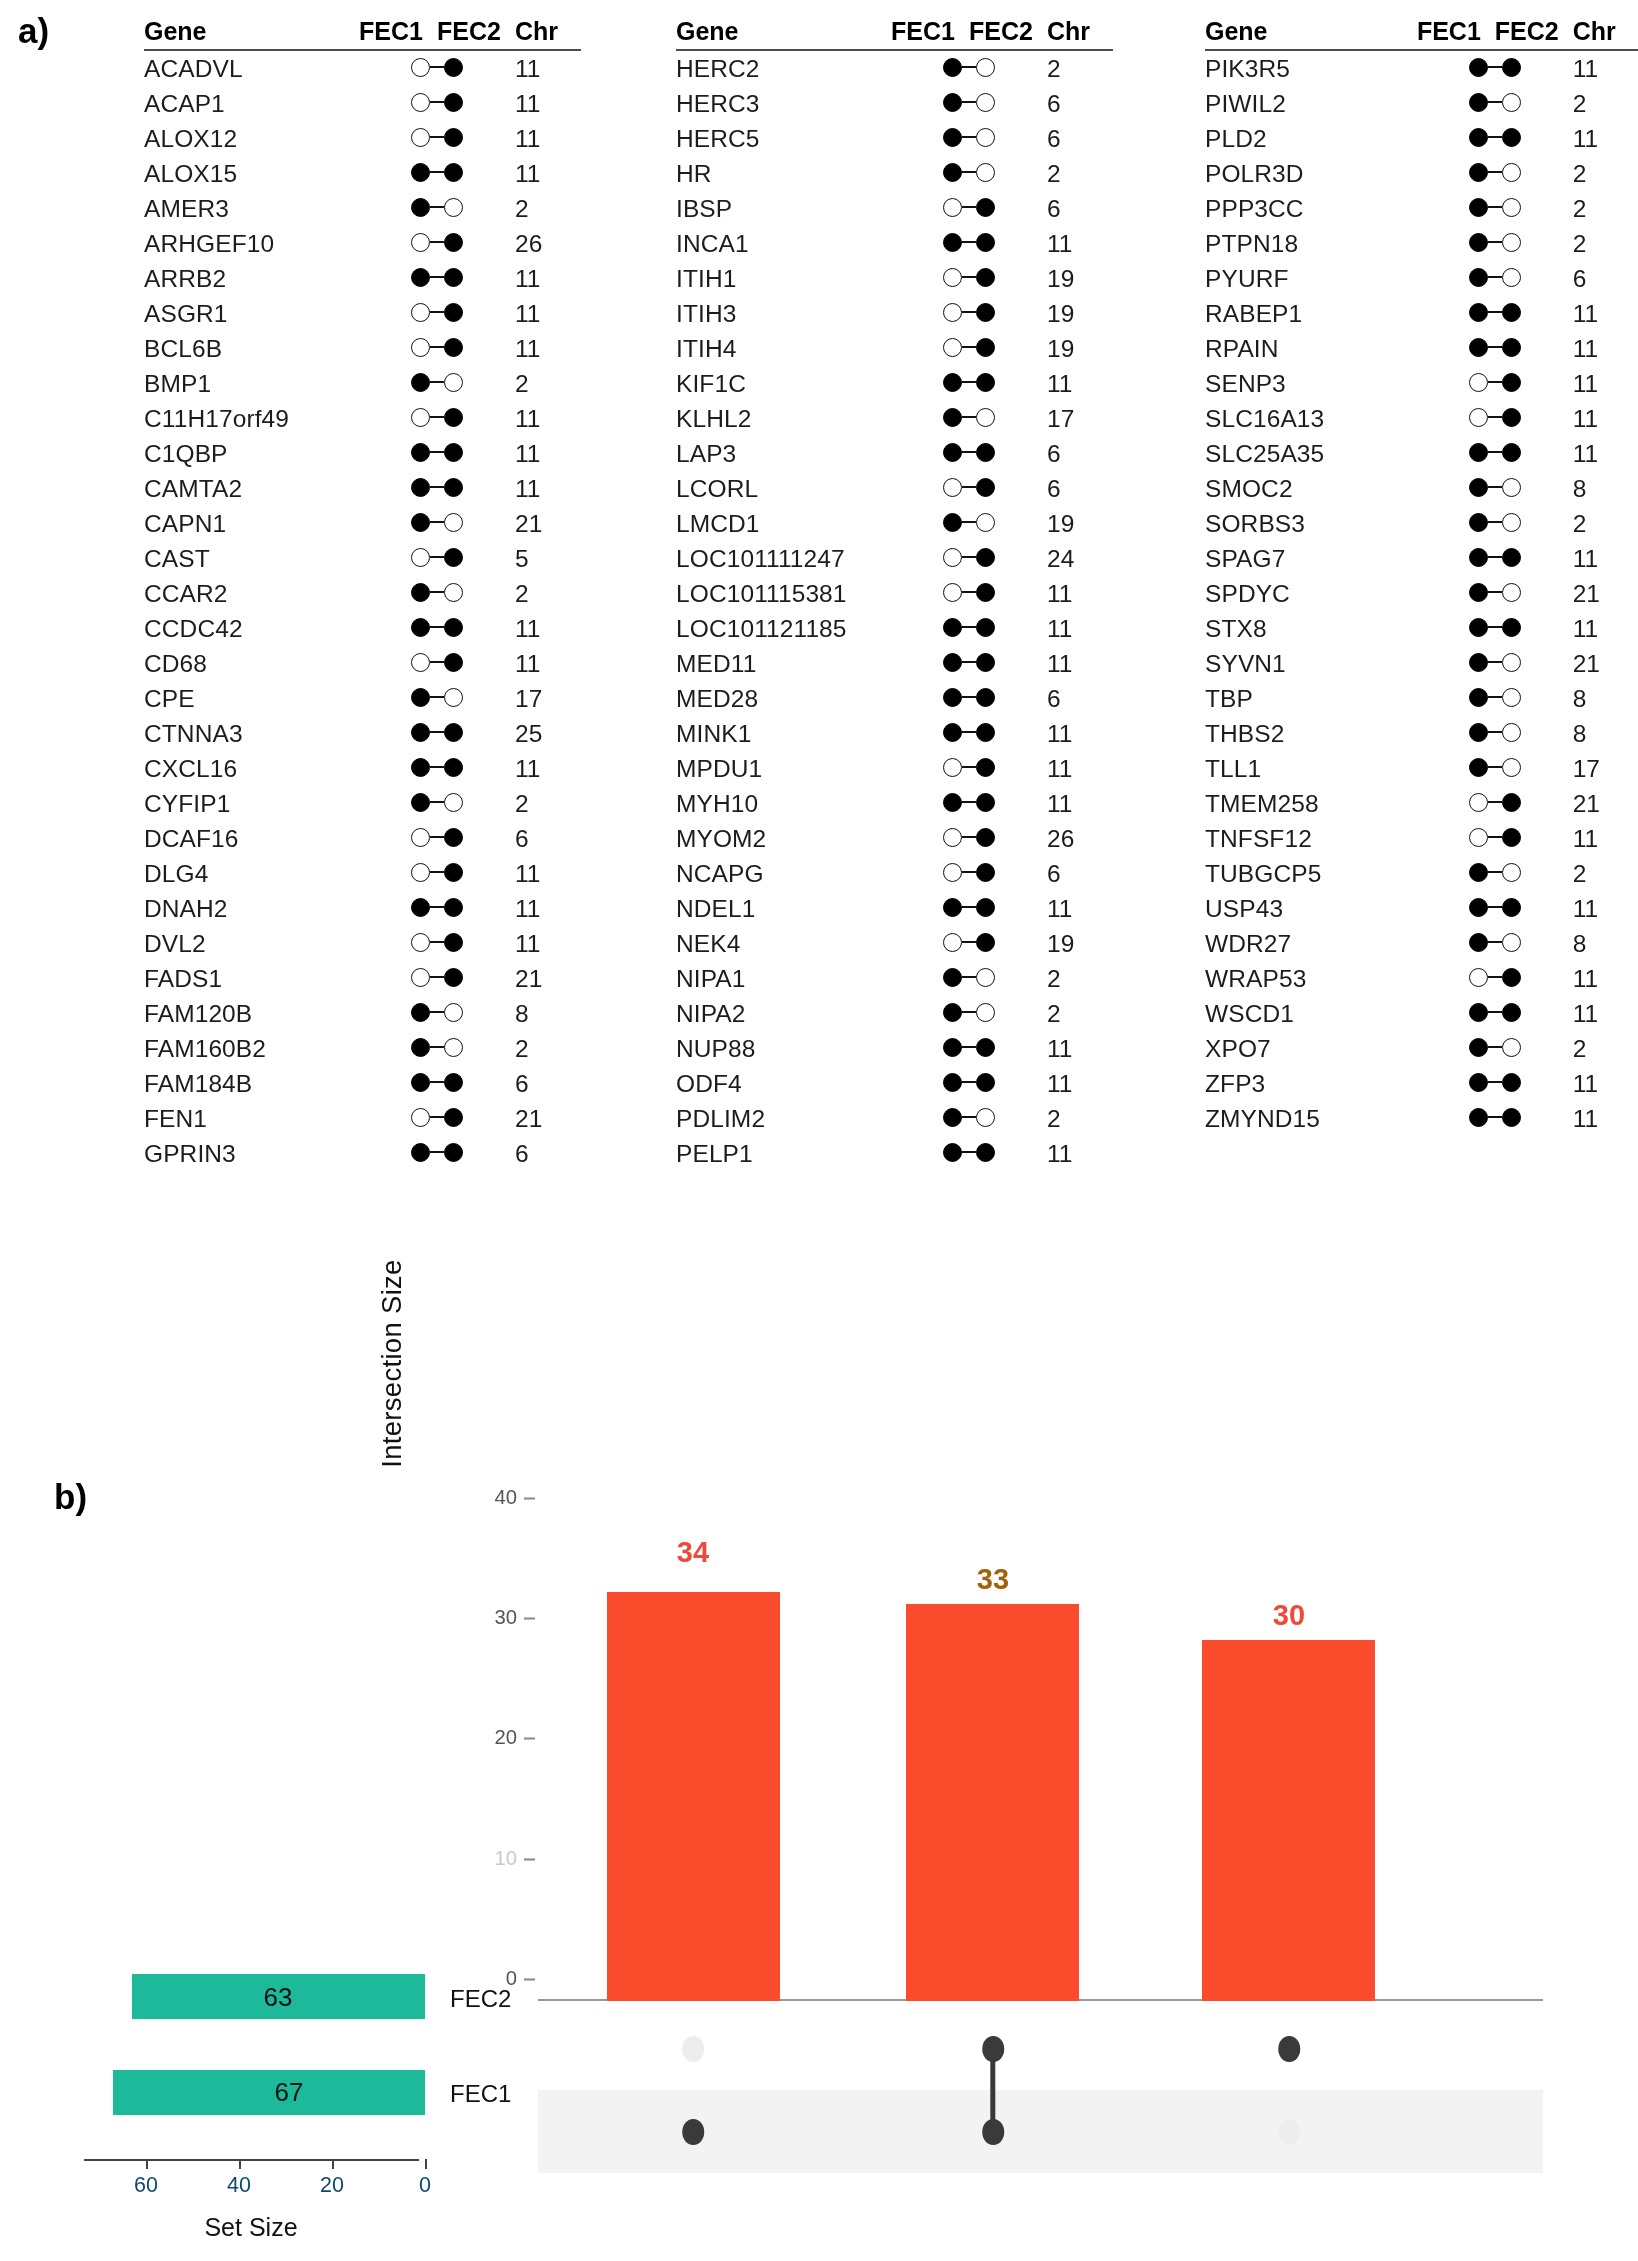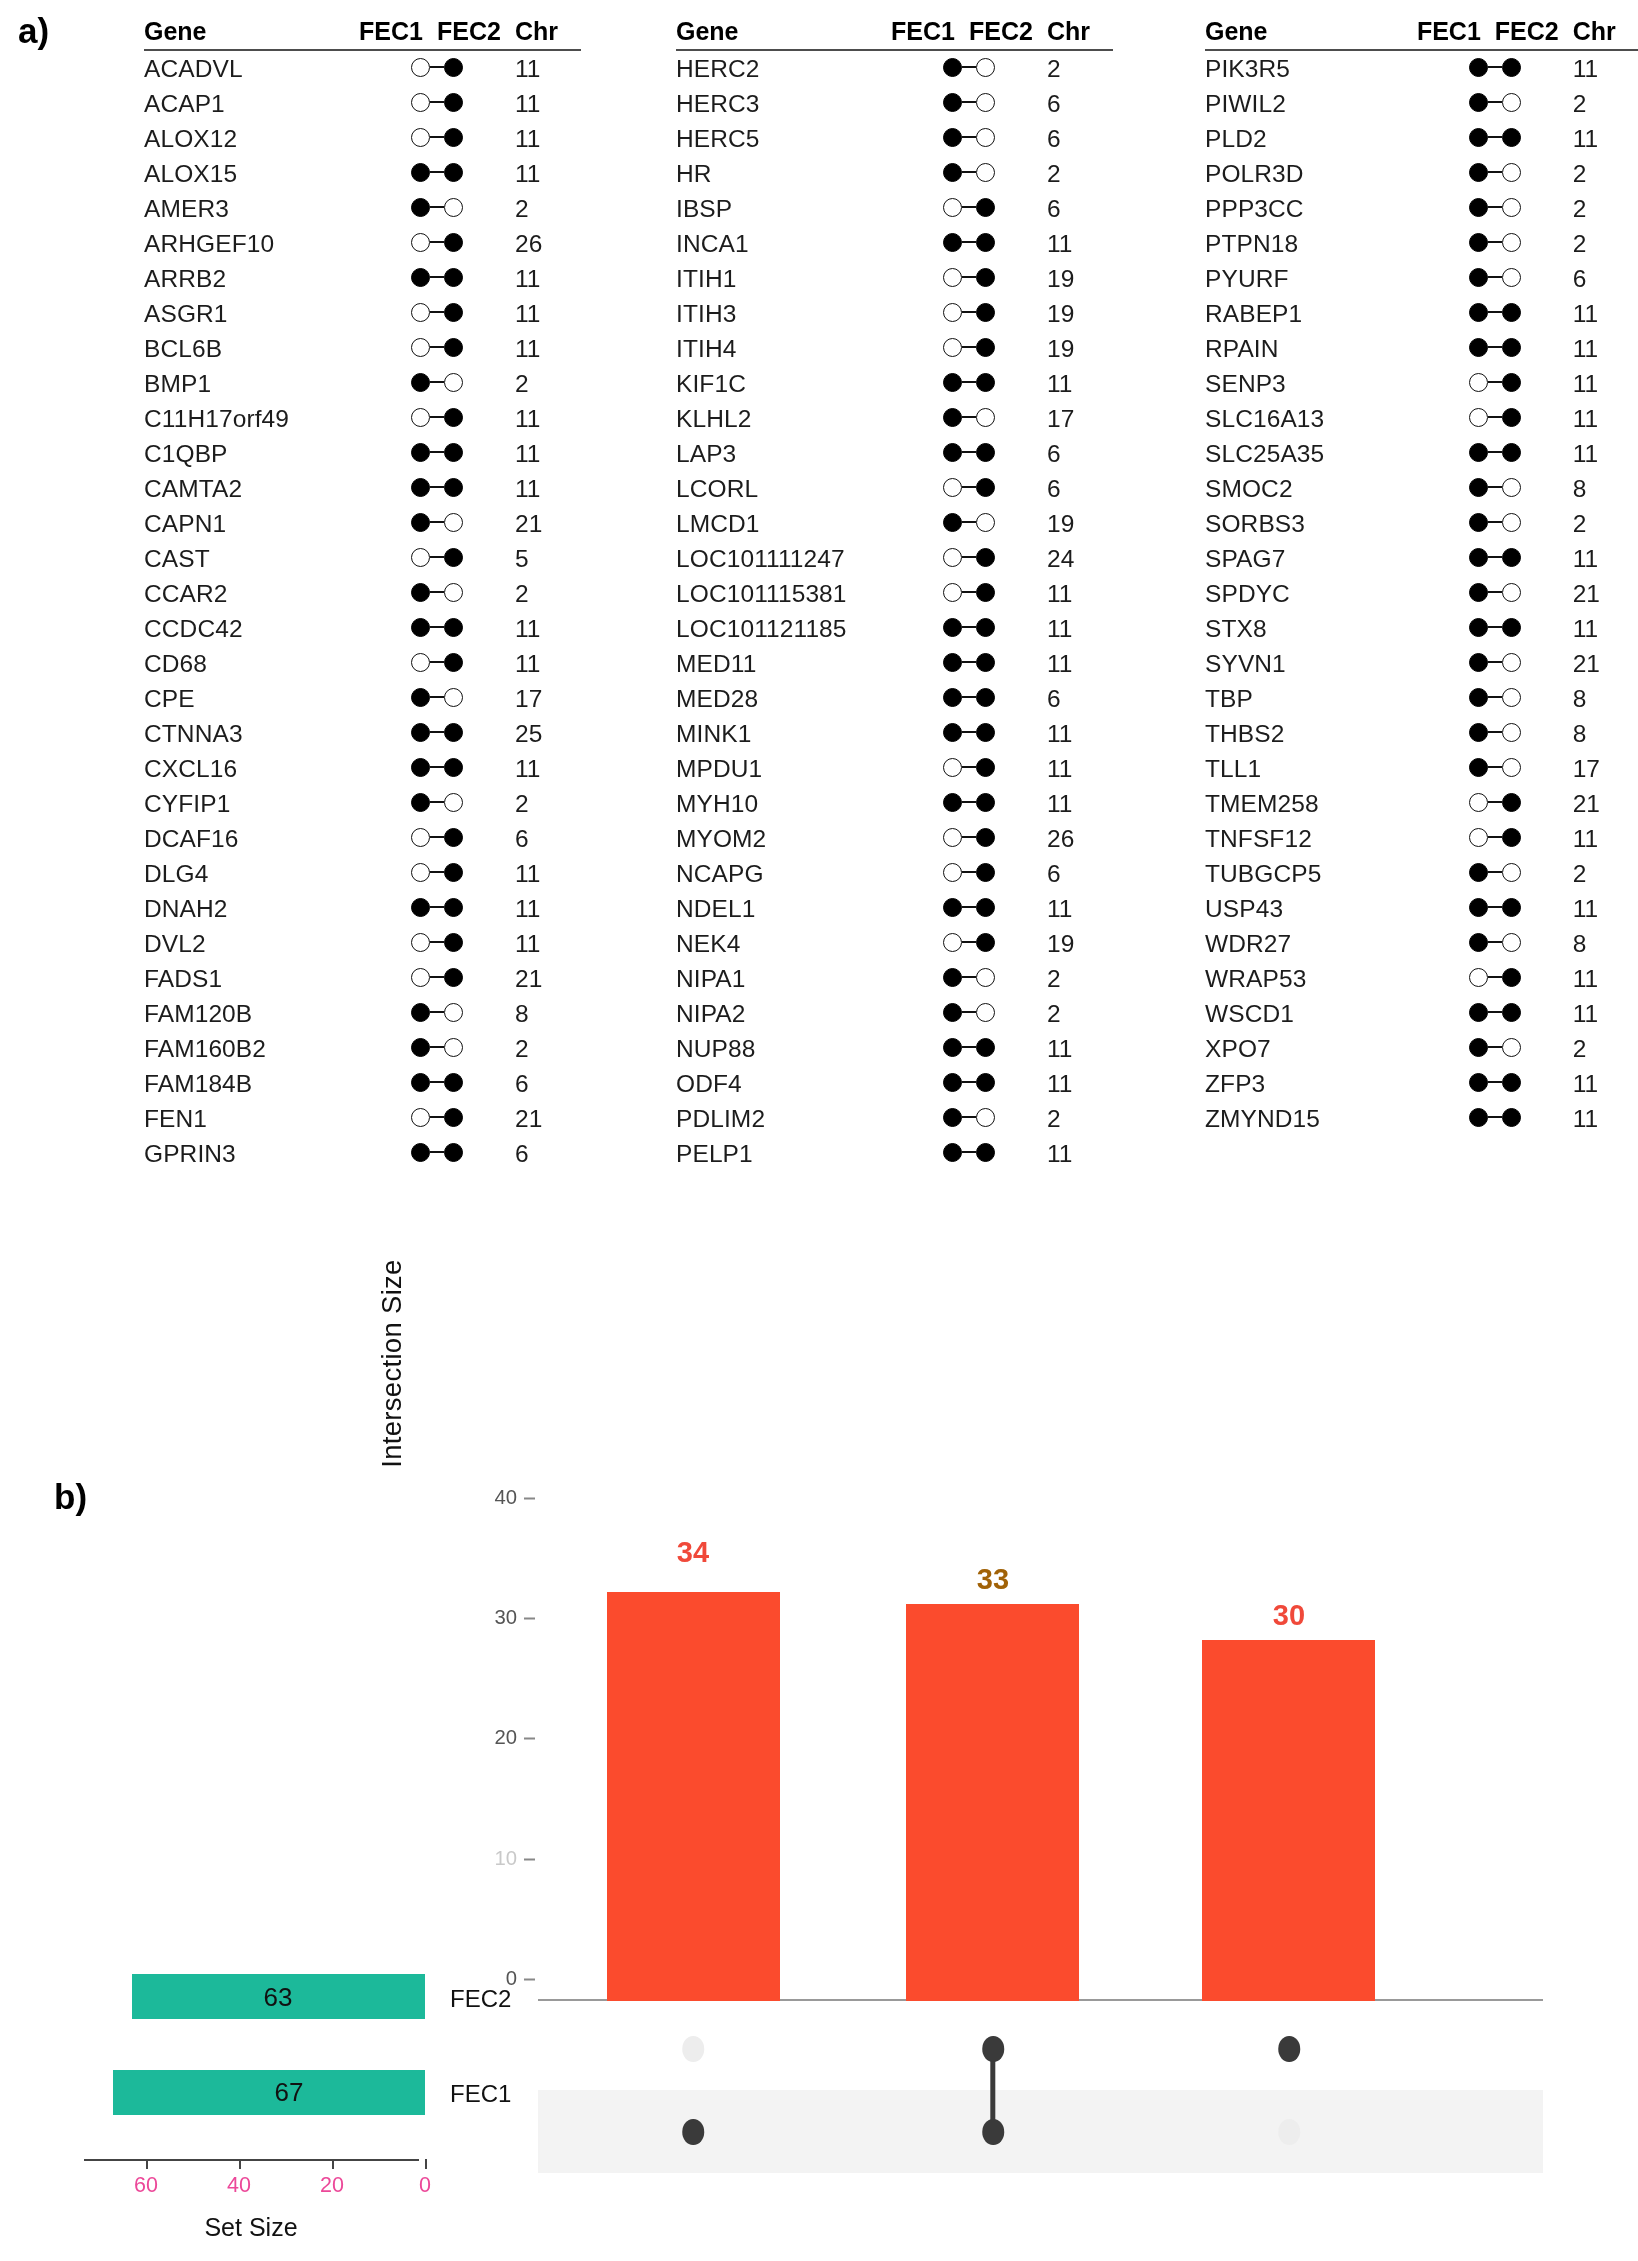--- a/index.html
+++ b/index.html
@@ -65,21 +65,21 @@
 
   
   #setsize-region{position:absolute;left:90px;top:1974px;width:383px;height:197px;}
   .setbar{position:absolute;height:45px;background:#1cb99a;}
   .setbar-value{position:absolute;font-size:26px;color:#111;
                 transform:translate(-50%,-50%);}
   .setname{position:absolute;font-size:24px;color:#111;}
   #setsize-axis{position:absolute;left:84px;top:2159px;width:335px;}
   #setsize-axis-line{position:absolute;left:0;top:0;width:335px;height:2.4px;background:#444;}
   .xtick-mark{position:absolute;top:0;width:1.8px;height:9.6px;background:#444;}
-  .xtick-label{position:absolute;top:14.4px;font-size:21.5px;color:#ec4899;transform:translateX(-50%);}
+  .xtick-label{position:absolute;top:14.4px;font-size:21.5px;color:#0c4a6e;transform:translateX(-50%);}
   #setsize-xlabel{position:absolute;left:251px;top:2213px;font-size:25px;color:#111;
                   transform:translateX(-50%);}
 
   
   #matrix-region{position:absolute;left:538px;top:2006px;width:1005px;height:173px;}
   .matrix-rowbg{position:absolute;left:0;width:1005px;height:83px;background:#f3f3f3;}
   .mdot{position:absolute;width:21.5px;height:26px;border-radius:50%;
         transform:translate(-50%,-50%);}
   .mdot.on{background:#3a3a3a;}
   .mdot.off{background:#ededed;}

